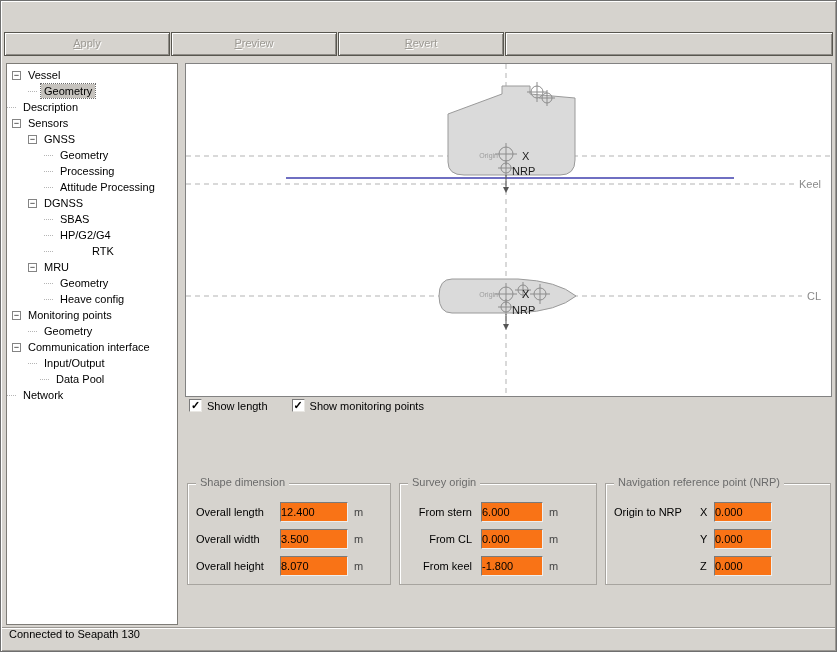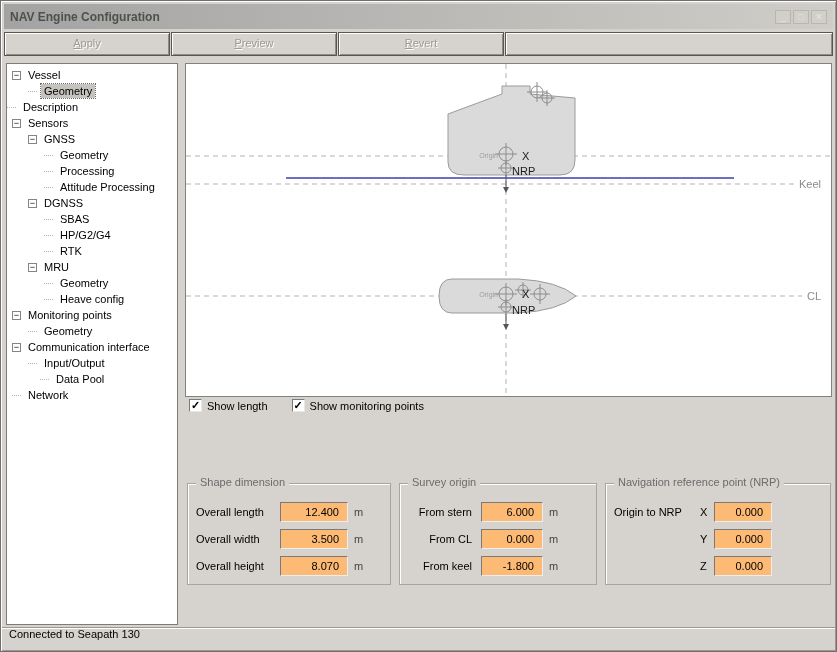--- a/index.html
+++ b/index.html
@@ -120,23 +120,23 @@
 
   .dim-group  { left: 186px; top: 482px; width: 204px; height: 102px; }
   .surv-group { left: 398px; top: 482px; width: 198px; height: 102px; }
   .nrp-group  { left: 604px; top: 482px; width: 226px; height: 102px; }
 
   .field-rows { padding: 14px 0 0 8px; }
   .field-row { display: flex; align-items: center; height: 27px; }
   .f-label { flex: 0 0 84px; }
   .f-label.right { flex: 0 0 64px; text-align: right; margin-right: 9px; }
   .num-input {
-    width: 68px; height: 20px; background: #fdba74;
+    width: 68px; height: 20px; background: #f97316;
     border: 1px solid; border-color: #7a7a7a #eeeeee #eeeeee #7a7a7a;
-    font-size: 11px; text-align: right; padding-right: 8px;
+    font-size: 11px; text-align: left; padding-right: 8px;
   }
   .num-input.narrow { width: 62px; }
   .num-input.nrp-w { width: 58px; }
   .f-unit { margin-left: 6px; color: #444; }
   .nrp-lead { flex: 0 0 86px; }
   .axis-label { flex: 0 0 14px; }
 
   
   .statusbar {
     position: absolute; left: 1px; right: 1px; bottom: 1px; height: 23px;
@@ -144,28 +144,20 @@
     box-shadow: inset 0 1px 0 #ffffff;
     display: flex; align-items: flex-start; padding: 0 7px;
     background: #d6d3ce;
   }
 </style>
 </head>
 <body>
 
 <div class="window">
 
-  <div class="titlebar">
-    <span class="title-text">NAV Engine Configuration</span>
-    <span class="tb-btns">
-      <span class="tb-btn">_</span>
-      <span class="tb-btn">□</span>
-      <span class="tb-btn">✕</span>
-    </span>
-  </div>
 
   <div class="toolbar">
     <div class="tool-btn"><u>A</u>pply</div>
     <div class="tool-btn"><u>P</u>review</div>
     <div class="tool-btn"><u>R</u>evert</div>
     <div class="tool-btn filler"></div>
   </div>
 
   <div class="tree-panel">
       <div class="tree-row" style="padding-left: 5px;">
@@ -205,21 +197,21 @@
         <span class="tree-label">DGNSS</span>
       </div>
       <div class="tree-row" style="padding-left: 37px;">
         <span class="leaf-tick"></span>
         <span class="tree-label">SBAS</span>
       </div>
       <div class="tree-row" style="padding-left: 37px;">
         <span class="leaf-tick"></span>
         <span class="tree-label">HP/G2/G4</span>
       </div>
-      <div class="tree-row" style="padding-left: 37px;">
+      <div class="tree-row" style="padding-left: 37px; gap: 32px;">
         <span class="leaf-tick"></span>
         <span class="tree-label">RTK</span>
       </div>
       <div class="tree-row" style="padding-left: 21px;">
         <span class="expander">−</span>
         <span class="tree-label">MRU</span>
       </div>
       <div class="tree-row" style="padding-left: 37px;">
         <span class="leaf-tick"></span>
         <span class="tree-label">Geometry</span>
@@ -241,21 +233,21 @@
         <span class="tree-label">Communication interface</span>
       </div>
       <div class="tree-row" style="padding-left: 21px;">
         <span class="leaf-tick"></span>
         <span class="tree-label">Input/Output</span>
       </div>
       <div class="tree-row" style="padding-left: 33px;">
         <span class="leaf-tick"></span>
         <span class="tree-label">Data Pool</span>
       </div>
-      <div class="tree-row" style="padding-left: 5px;">
+      <div class="tree-row" style="">
         <span class="leaf-tick"></span>
         <span class="tree-label">Network</span>
       </div>
     </div>
 
   <div class="canvas">
     <svg width="645" height="332" viewBox="0 0 645 332">
 
       <line class="dash" x1="320" y1="0" x2="320" y2="332"></line>
       <line class="dash" x1="0" y1="92" x2="645" y2="92"></line>

